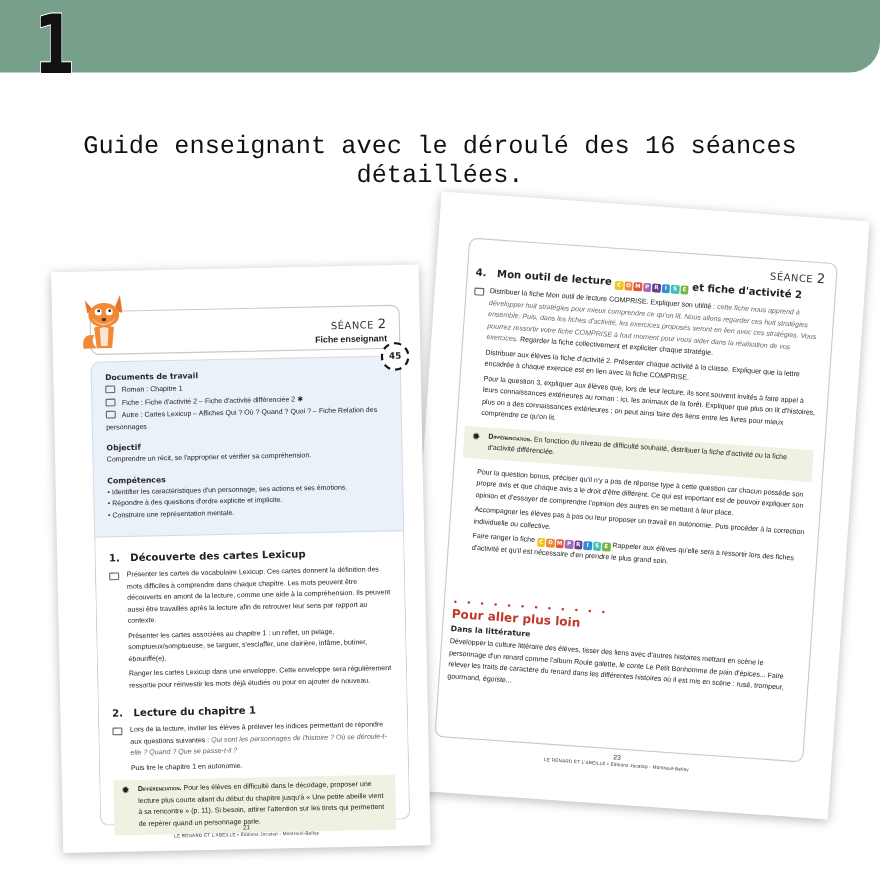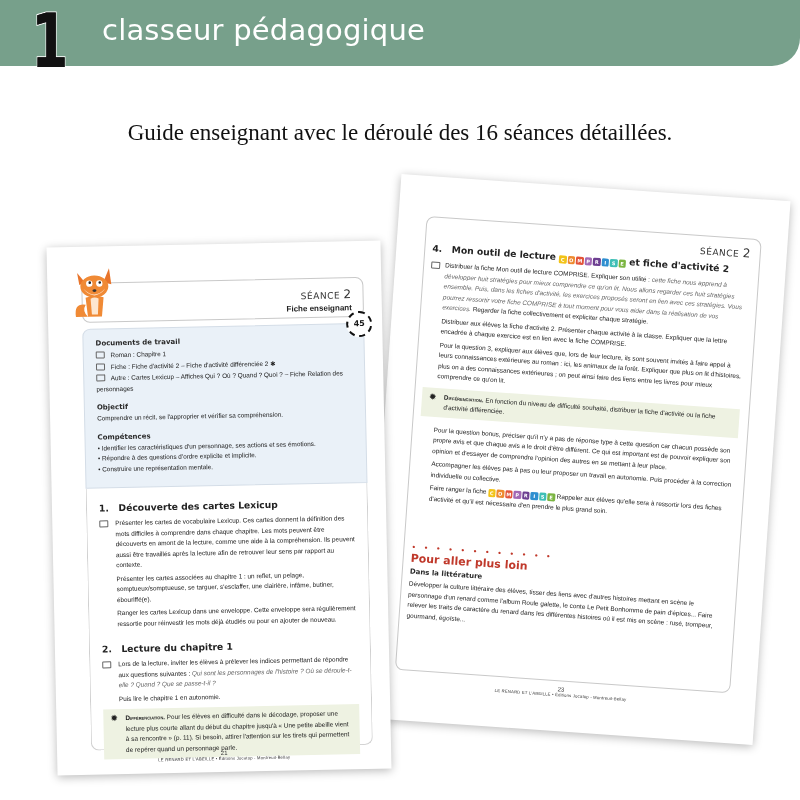--- a/index.html
+++ b/index.html
@@ -20,21 +20,21 @@
     text-shadow: 0 0 0 #111;
   }
   .banner-title {
     position: absolute; left: 102px; top: 13px;
     font-family: "DejaVu Sans", sans-serif; font-size: 29px; color: #ffffff;
     letter-spacing: 0.2px;
   }
 
   .subtitle {
     position: absolute; left: 0; width: 800px; top: 120px; text-align: center;
-    font-family: Liberation Serif, serif; font-size: 23px; color: #111;
+    font-family: Liberation Mono, monospace; font-size: 23px; color: #111;
   }
 
   
   .page {
     position: absolute; background: #ffffff;
     box-shadow: 0 2px 10px rgba(0,0,0,0.28);
   }
   .page-right {
     left: 382px; top: 187px; width: 390px; height: 545px;
     transform: rotate(4deg); transform-origin: 50% 50%;
@@ -82,21 +82,20 @@
   .comprise span { display: inline-block; width: 7.5px; height: 8px; border-radius: 1.5px; color: #fff; font-size: 5px; font-weight: bold; text-align: center; line-height: 8px; font-family: "DejaVu Sans", sans-serif; }
 
   .red-dots { color: #c0392b; letter-spacing: 2.5px; font-size: 8px; }
   .red-title { color: #c0392b; font-family: "DejaVu Sans", sans-serif; font-weight: bold; font-size: 11px; }
 </style>
 </head>
 <body>
 
 <div class="banner">
   <div class="big-number">1</div>
-  <div class="banner-title">classeur pédagogique</div>
 </div>
 
 <div class="subtitle">Guide enseignant avec le déroulé des 16 séances détaillées.</div>
 
 <div class="page page-right">
   <div class="frame" style="left:28px; top:40px; width:336px; height:455px;"></div>
   <div style="position:absolute; right:36px; top:48px; font-family:'DejaVu Sans',sans-serif; font-size:9px; color:#333; letter-spacing:0.5px;">
     <span>SÉANCE</span>
     <span style="font-size:12px;">2</span>
   </div>

